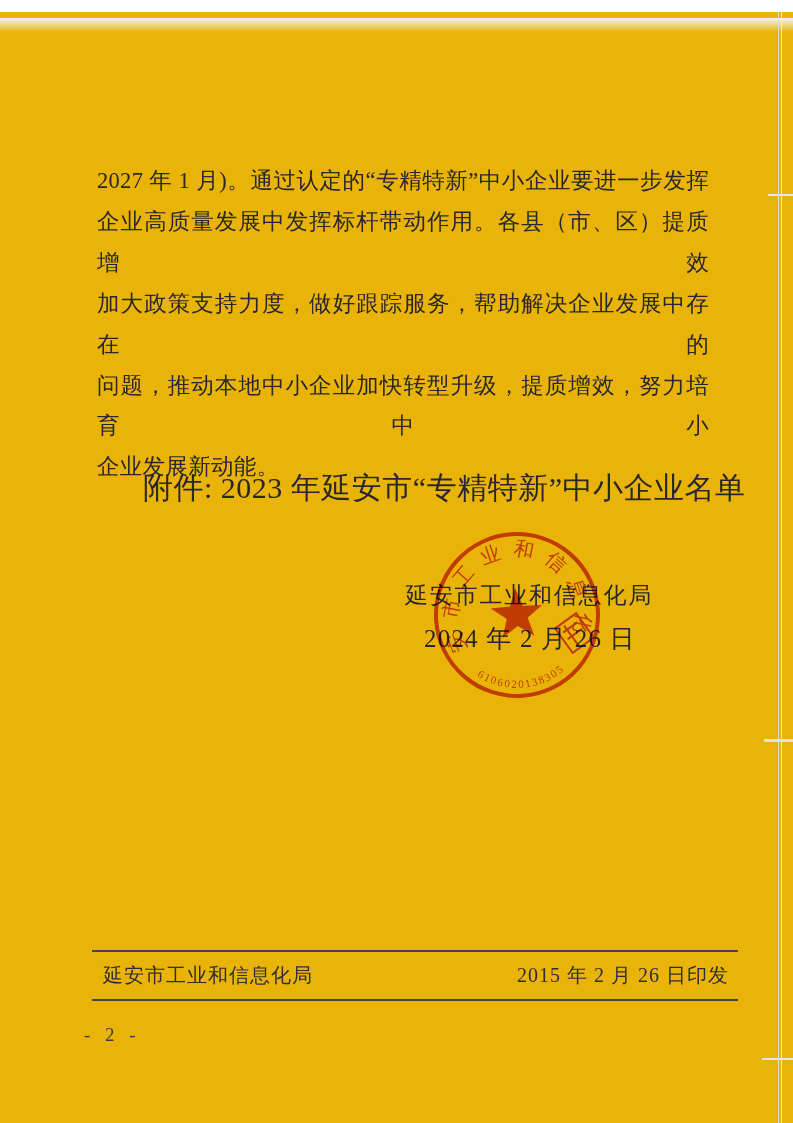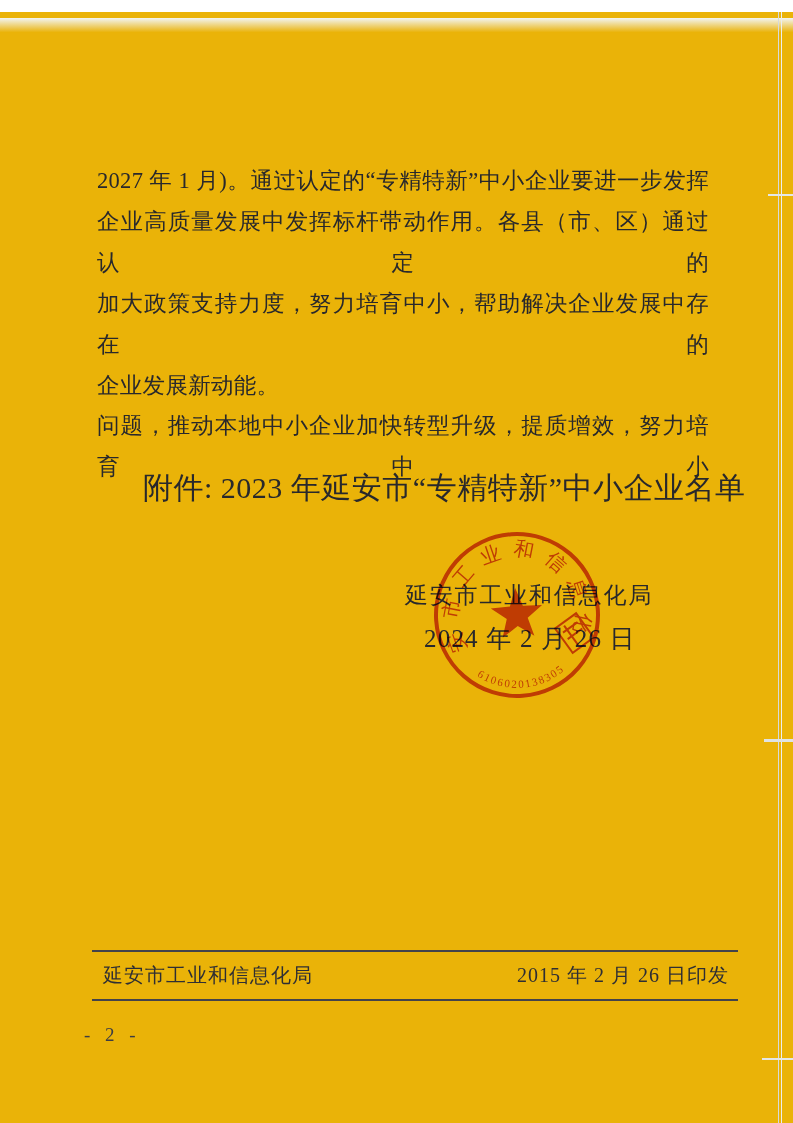--- a/index.html
+++ b/index.html
@@ -52,24 +52,24 @@
 
   <div class="scan-top-band"></div>
   <div class="scan-edge-line"></div>
   <div class="scan-edge-line2"></div>
   <div class="scan-tick tick1"></div>
   <div class="scan-tick tick2"></div>
   <div class="scan-tick tick3"></div>
 
   <div class="body-text">
     <div class="line">2027 年 1 月)。通过认定的“专精特新”中小企业要进一步发挥</div>
-    <div class="line">企业高质量发展中发挥标杆带动作用。各县（市、区）通过认定的</div>
-    <div class="line">加大政策支持力度，努力培育中小，帮助解决企业发展中存在的</div>
+    <div class="line">企业高质量发展中发挥标杆带动作用。各县（市、区）提质增效</div>
+    <div class="line">加大政策支持力度，做好跟踪服务，帮助解决企业发展中存在的</div>
+    <div class="line">问题，推动本地中小企业加快转型升级，提质增效，努力培育中小</div>
     <div class="line short">企业发展新动能。</div>
-    <div class="line">问题，推动本地中小企业加快转型升级，提质增效，努力培育中小</div>
   </div>
 
   <div class="attachment">附件: 2023 年延安市“专精特新”中小企业名单</div>
 
   <div class="sig-org">延安市工业和信息化局</div>
   <div class="sig-date">2024 年 2 月 26 日</div>
 
   <svg class="seal" viewBox="0 0 200 200">
     <defs>
       <path id="sealTopArc" d="M 48 128 A 59 59 0 1 1 152 128" fill="none"></path>

